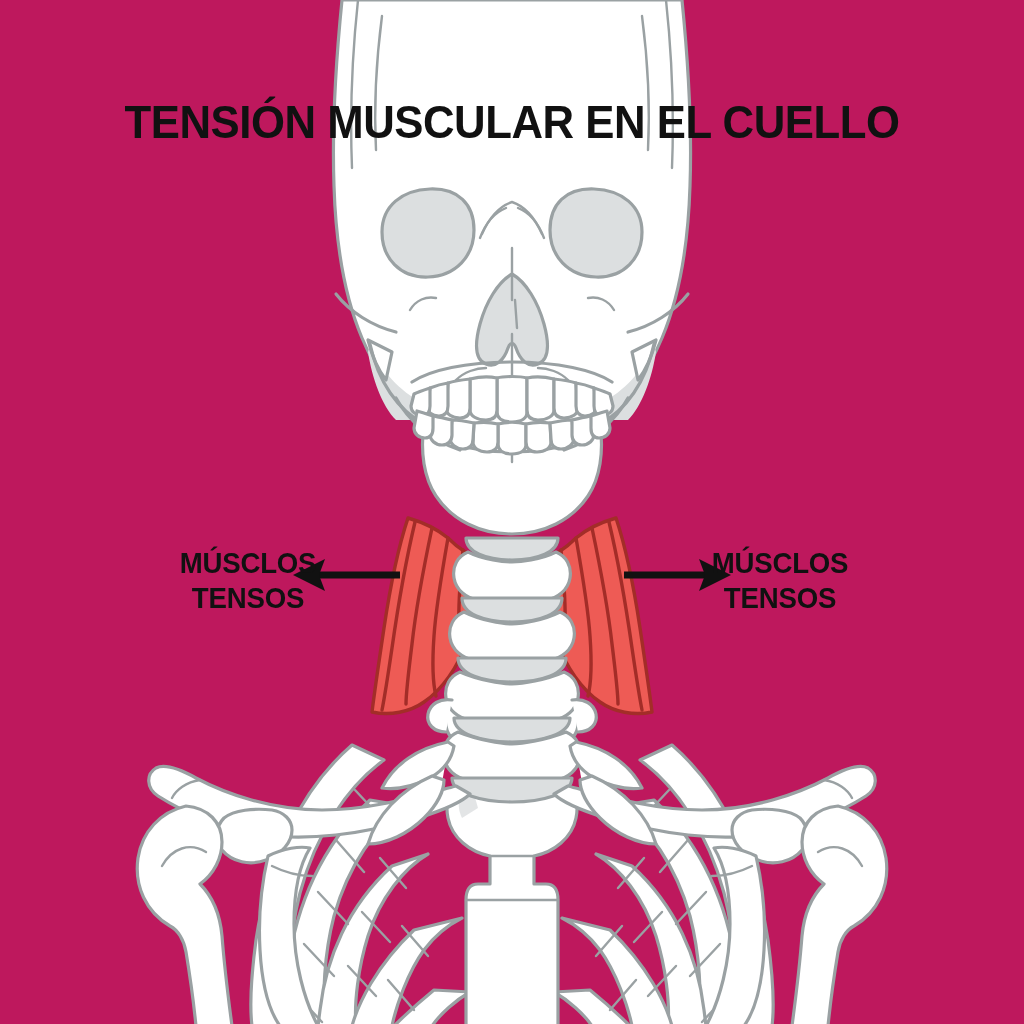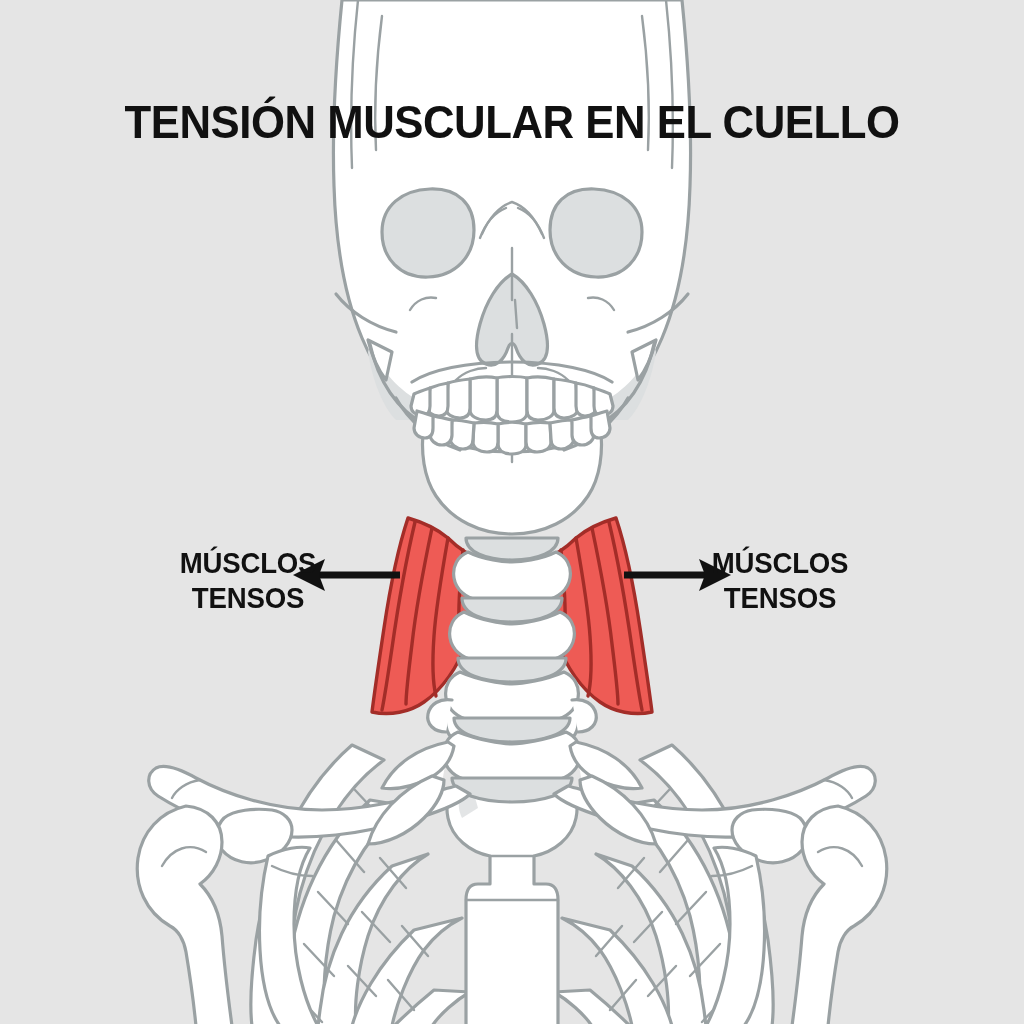--- a/index.html
+++ b/index.html
@@ -5,21 +5,21 @@
   * { margin:0; padding:0; box-sizing:border-box; }
   html, body {
     width:1024px; height:1024px;
     background:#ffffff;
     font-family:"Liberation Sans", sans-serif;
     overflow:hidden;
   }
   #canvas {
     position:relative;
     width:1024px; height:1024px;
-    background:#e5e5e5;
+    background:#be185d;
   }
   #figure {
     position:absolute;
     inset:0;
     width:1024px; height:1024px;
   }
   .title {
     position:absolute;
     top:97px; left:0; width:1024px;
     text-align:center;

